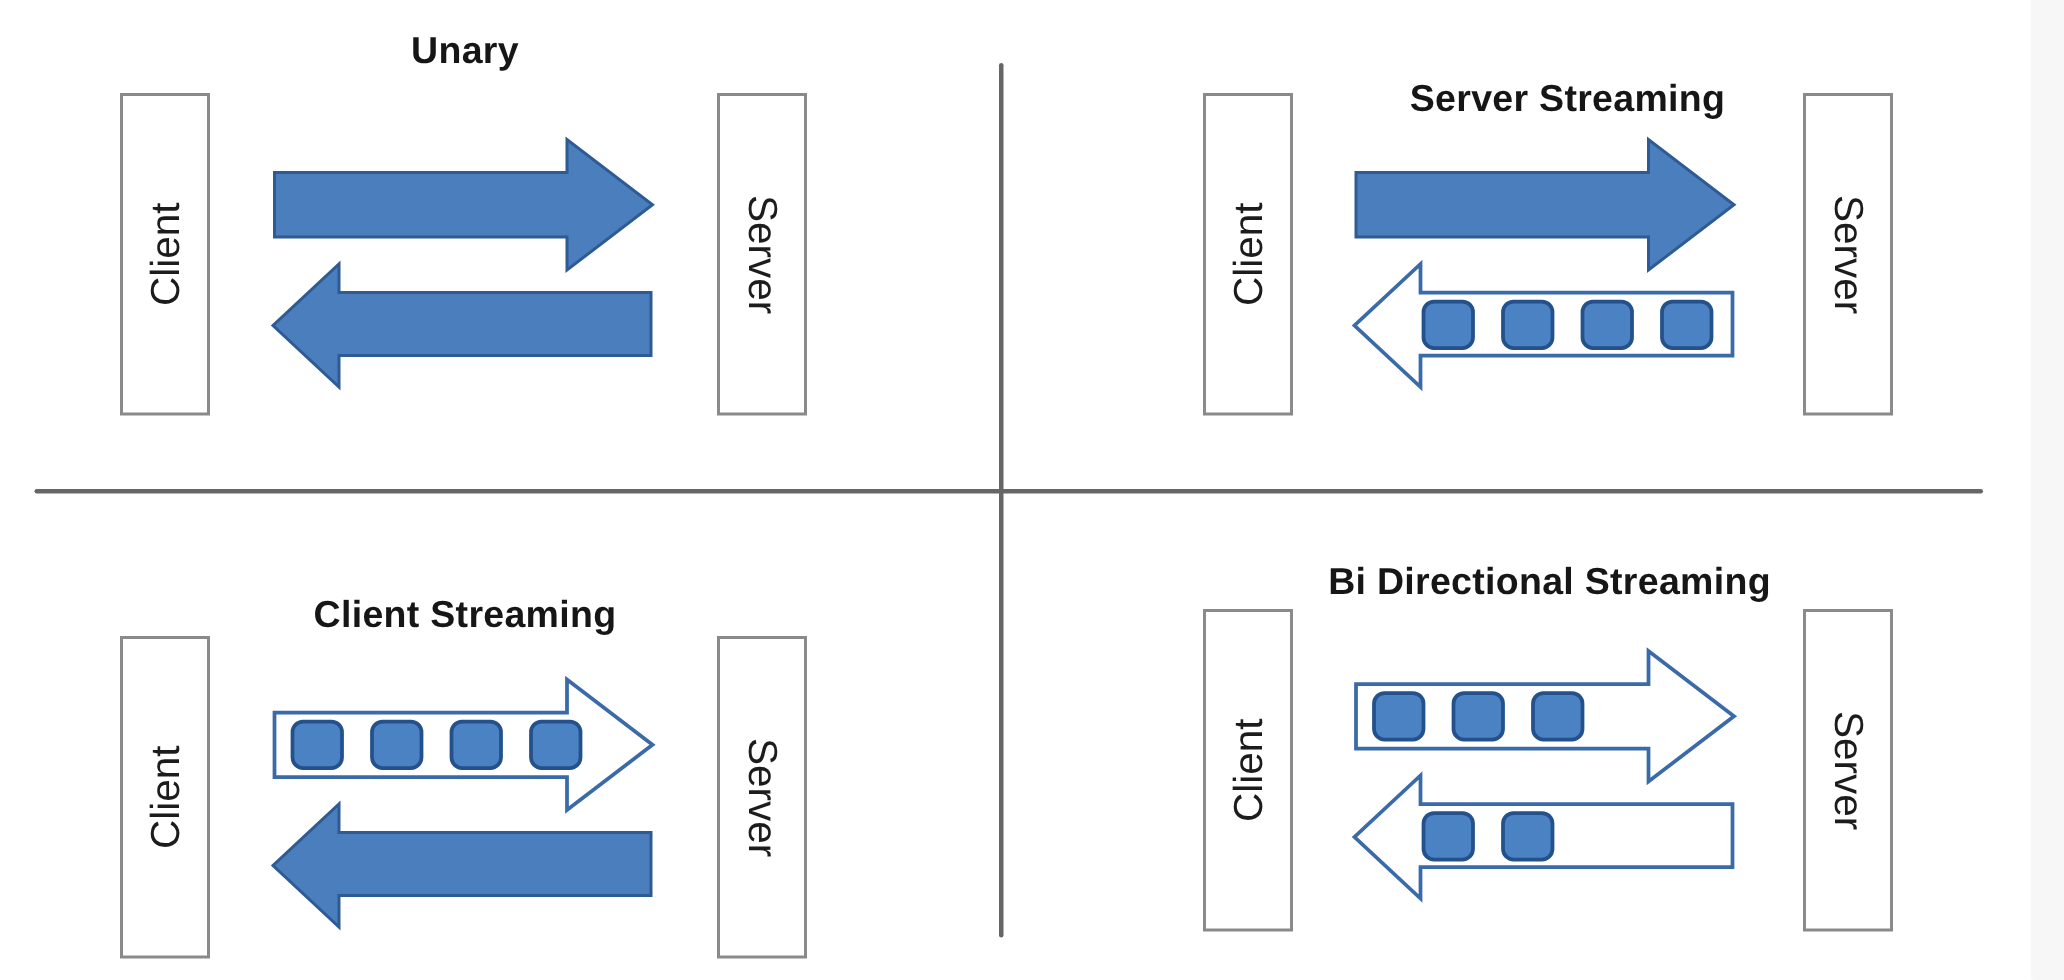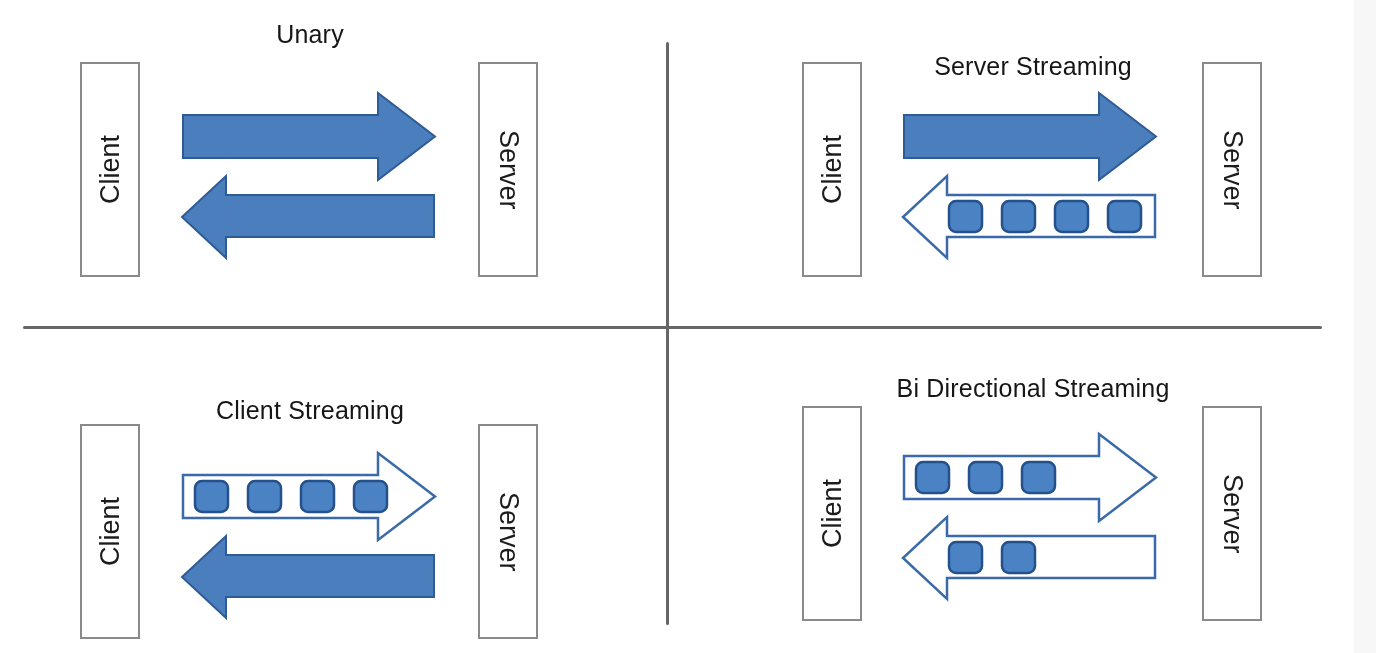--- a/index.html
+++ b/index.html
@@ -10,25 +10,25 @@
   .edge-shade{position:absolute;right:0;top:0;width:22px;height:653px;background:#f7f7f7;}
   .divider{position:absolute;background:#666666;border-radius:2px;}
   .divider.v{left:666px;top:42px;width:2.5px;height:583px;}
   .divider.h{left:23px;top:326px;width:1299px;height:2.5px;}
   .quadrant{position:absolute;}
   .q1{left:0;top:0;width:667px;height:327px;}
   .q2{left:667px;top:0;width:709px;height:327px;}
   .q3{left:0;top:344px;width:667px;height:349px;margin-top:12px;}
   .q4{left:667px;top:327px;width:709px;height:288px;}
   .title{
-    position:absolute;margin:0;font-size:25px;font-weight:normal;color:#161616;
+    position:absolute;margin:0;font-size:25px;font-weight:bold;color:#161616;
     text-align:center;letter-spacing:0.2px;
   }
   .q1 .title{left:142px;width:336px;top:20px;}
-  .q2 .title{left:196px;width:340px;top:52px;text-align:center;}
+  .q2 .title{left:208px;width:340px;top:52px;text-align:center;}
   .q3 .title{left:142px;width:336px;top:40px;}
   .q4 .title{left:196px;width:340px;top:47px;}
   .endpoint{
     position:absolute;width:60px;height:215px;background:#ffffff;
     border:2px solid #8a8a8a;box-sizing:border-box;
     display:flex;align-items:center;justify-content:center;
   }
   .q1 .endpoint,.q2 .endpoint{top:62px;}
   .q3 .endpoint{top:68px;}
   .q4 .endpoint{top:79px;}

